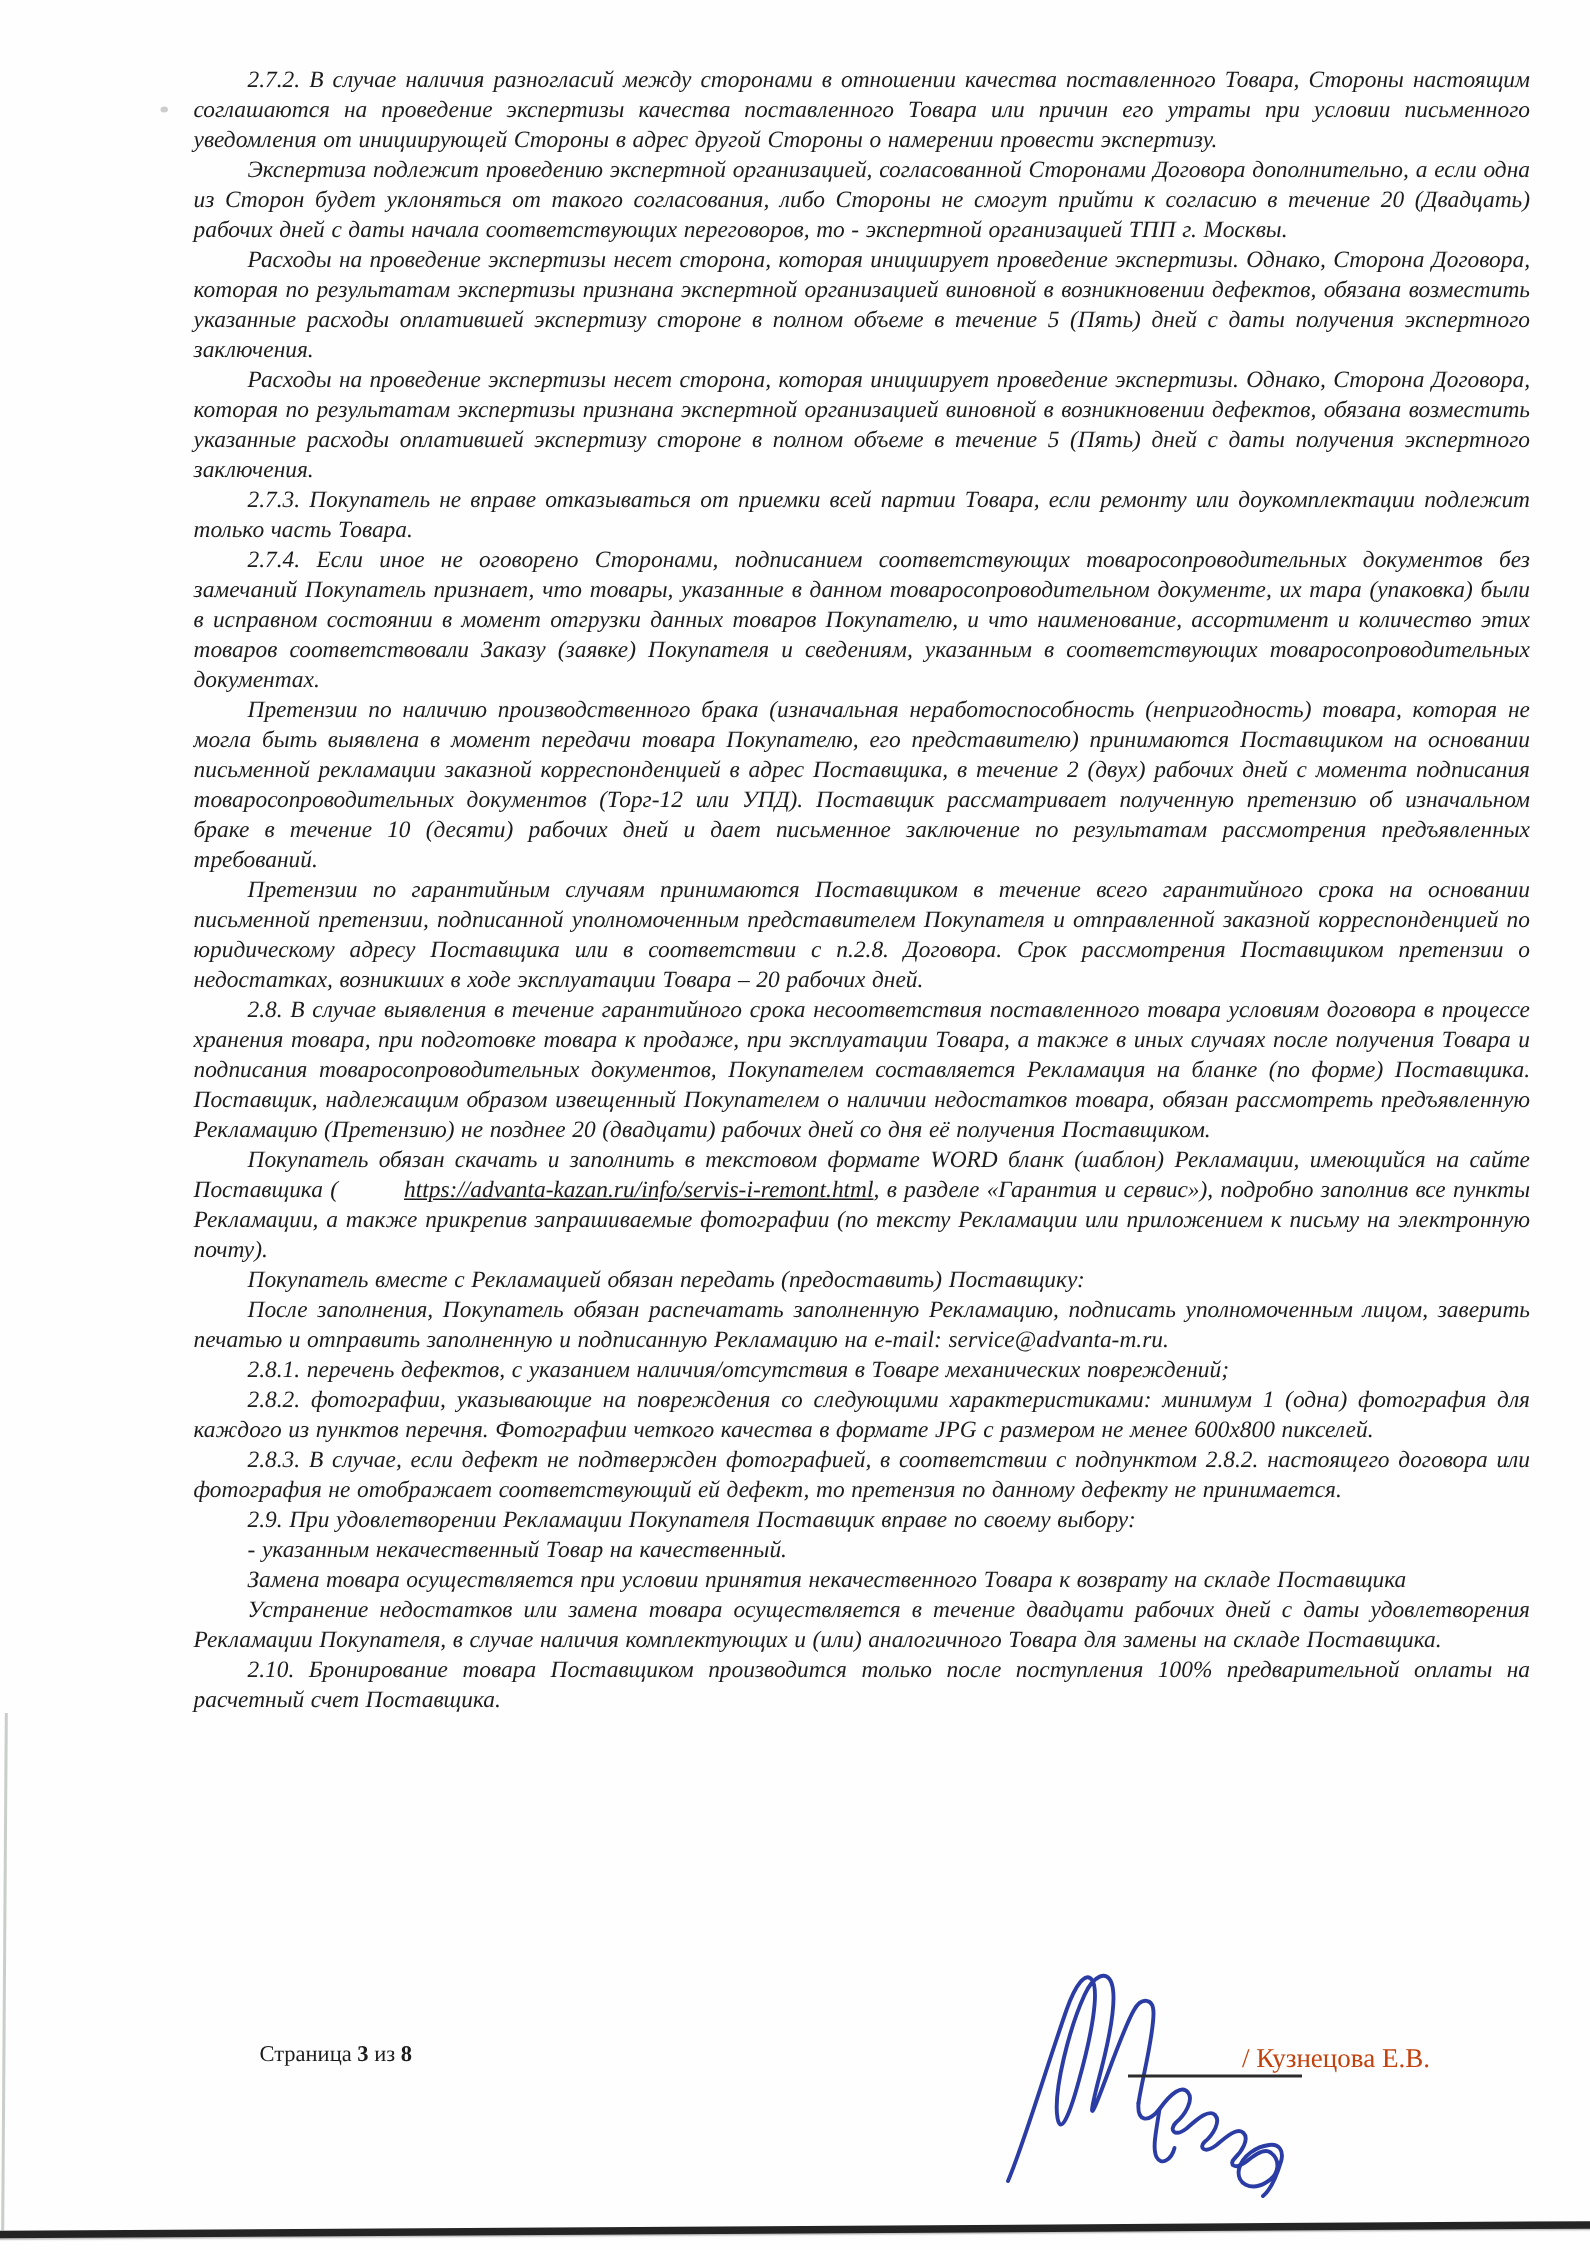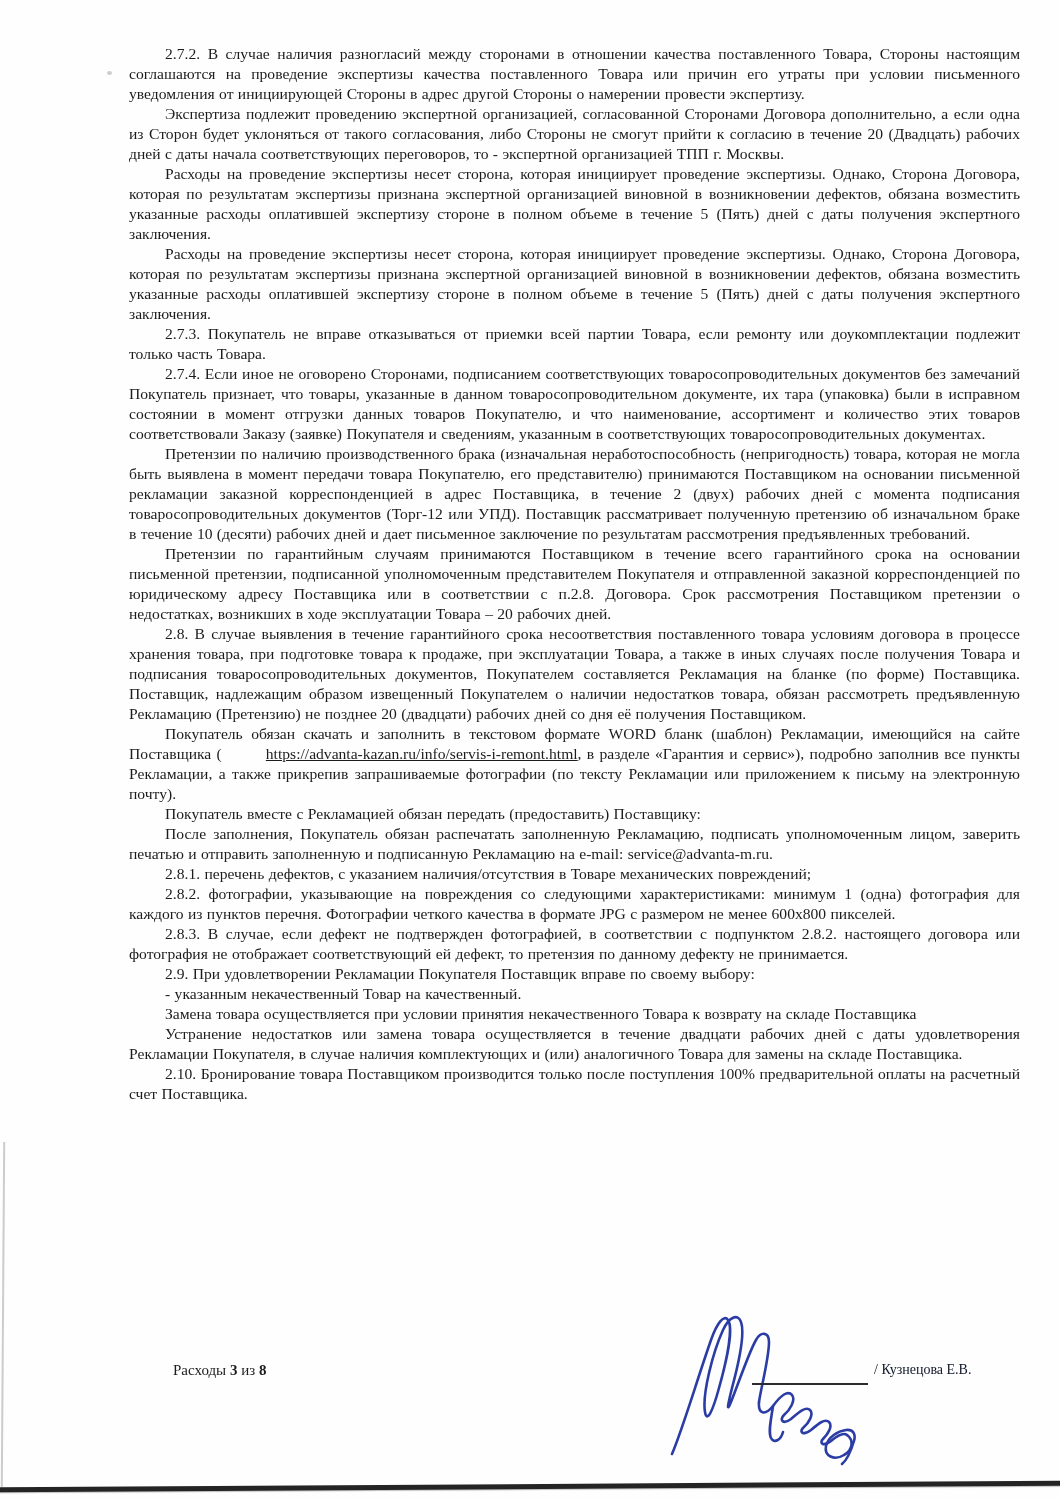--- a/index.html
+++ b/index.html
@@ -25,40 +25,41 @@
     width:891px;
     color:var(--ink);
   }
   p.para{
     margin:0;
     text-indent:36px;
     text-align:justify;
     font-size:15.6px;
     line-height:20px;
     word-spacing:0.5px;
+    font-style:italic;
   }
   .link-underline{text-decoration:underline;margin-left:44px;}
   .footer-pagenum{
     position:absolute;
     left:173px;top:1362px;
     font-size:15px;color:var(--ink);
     white-space:nowrap;
   }
   .footer-pagenum b{font-weight:bold;}
   .sig-wrap{
     position:absolute;left:625px;top:1296px;
     width:270px;height:170px;
   }
   .sig-line{
     position:absolute;left:752px;top:1383px;
     width:116px;height:2px;background:#2c2c2c;
   }
   .sig-name{
-    position:absolute;left:874px;top:1362px;
-    font-size:14px;color:#0f172a;
+    position:absolute;left:828px;top:1362px;
+    font-size:18px;color:#c2410c;
     white-space:nowrap;
   }
   .scan-bottom-edge{
     position:absolute;left:-6px;top:1484px;
     width:1075px;height:5px;background:#242424;
     transform:rotate(-0.35deg);
     box-shadow:0 1px 1px rgba(0,0,0,0.25);
   }
   .scan-left-edge{
     position:absolute;left:2px;top:1142px;
@@ -93,21 +94,21 @@
       <p class="para"><span>2.8.2. фотографии, указывающие на повреждения со следующими характеристиками: минимум 1 (одна) фотография для каждого из пунктов перечня. Фотографии четкого качества в формате JPG с размером не менее 600x800 пикселей.</span></p>
       <p class="para"><span>2.8.3. В случае, если дефект не подтвержден фотографией, в соответствии с подпунктом 2.8.2. настоящего договора или фотография не отображает соответствующий ей дефект, то претензия по данному дефекту не принимается.</span></p>
       <p class="para"><span>2.9. При удовлетворении Рекламации Покупателя Поставщик вправе по своему выбору:</span></p>
       <p class="para"><span>- указанным некачественный Товар на качественный.</span></p>
       <p class="para"><span>Замена товара осуществляется при условии принятия некачественного Товара к возврату на складе Поставщика</span></p>
       <p class="para"><span>Устранение недостатков или замена товара осуществляется в течение двадцати рабочих дней с даты удовлетворения Рекламации Покупателя, в случае наличия комплектующих и (или) аналогичного Товара для замены на складе Поставщика.</span></p>
       <p class="para"><span>2.10. Бронирование товара Поставщиком производится только после поступления 100% предварительной оплаты на расчетный счет Поставщика.</span></p>
     </div>
 
   <div class="footer-pagenum">
-    <span>Расходы</span>&nbsp;<b>3</b>&nbsp;<span>из</span>&nbsp;<b>8</b>
+    <span>Страница</span>&nbsp;<b>3</b>&nbsp;<span>из</span>&nbsp;<b>8</b>
   </div>
 
   <div class="sig-wrap">
     <svg width="270" height="170" viewBox="0 0 270 170" xmlns="http://www.w3.org/2000/svg">
       <g fill="none" stroke="var(--sig-blue)" stroke-width="2.6" stroke-linecap="round" stroke-linejoin="round">
         <path d="M 47 158
                  C 58 132 72 84 86 44
                  C 92 27 99 18 103 24
                  C 108 31 103 60 94 92
                  C 88 114 82 128 80 116

